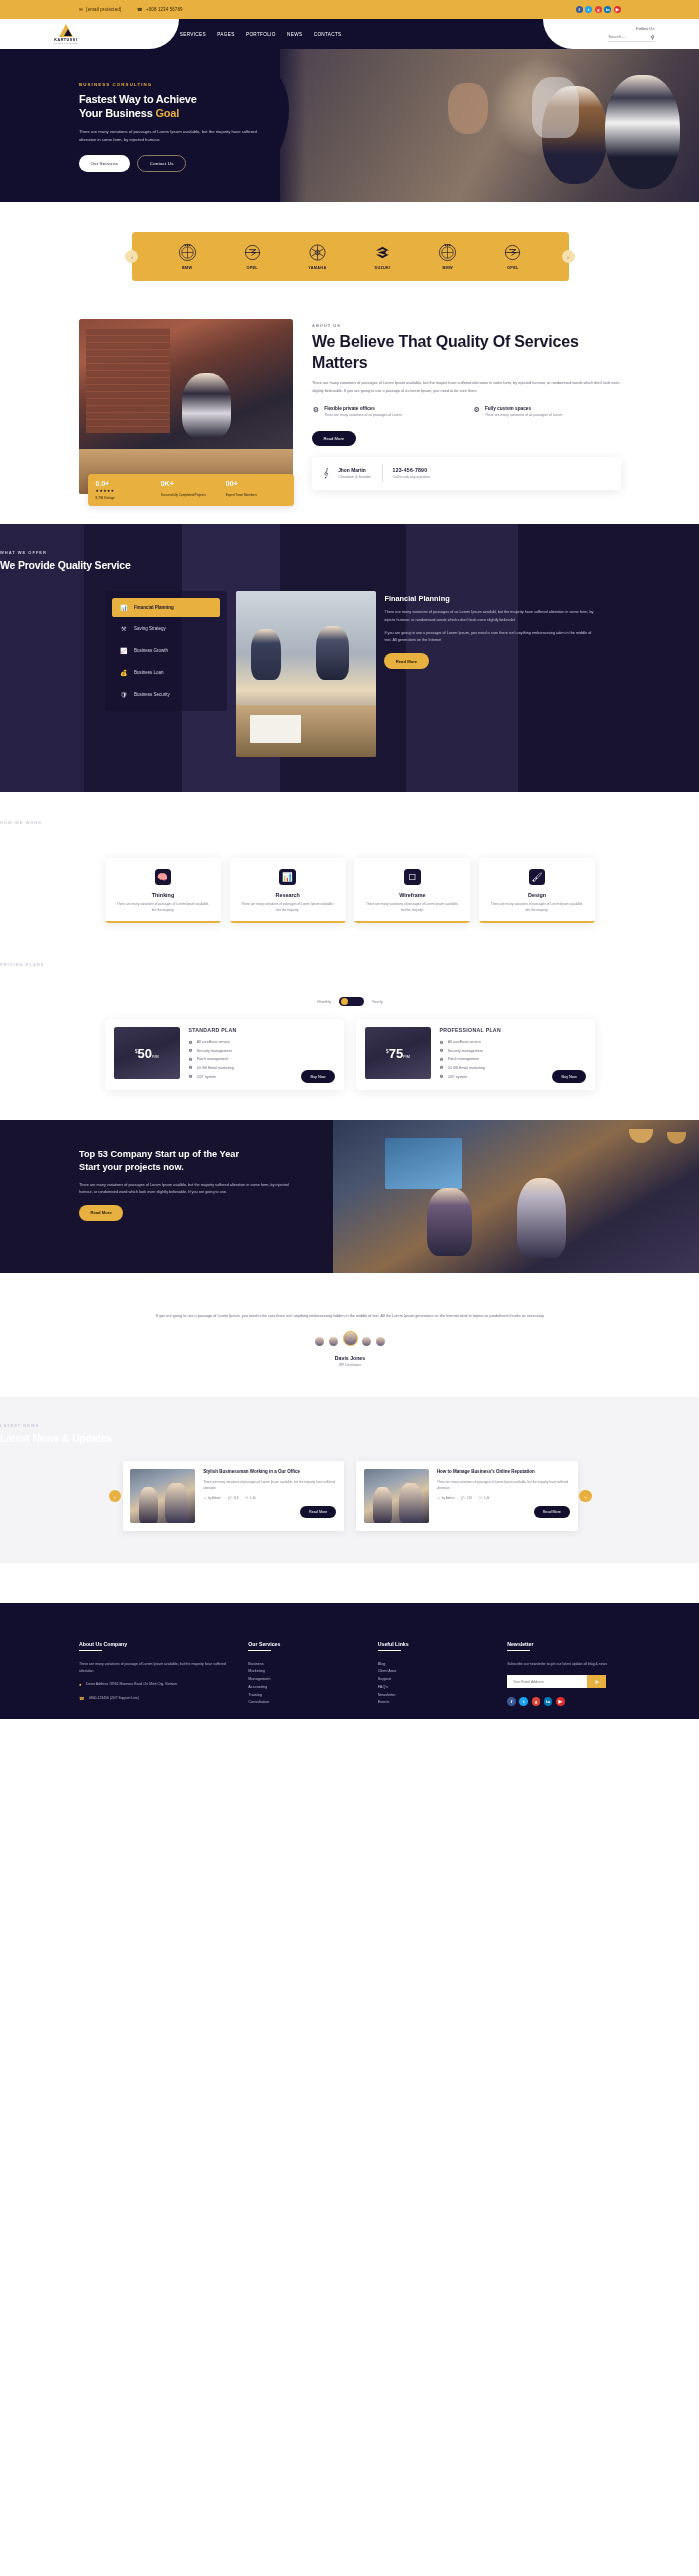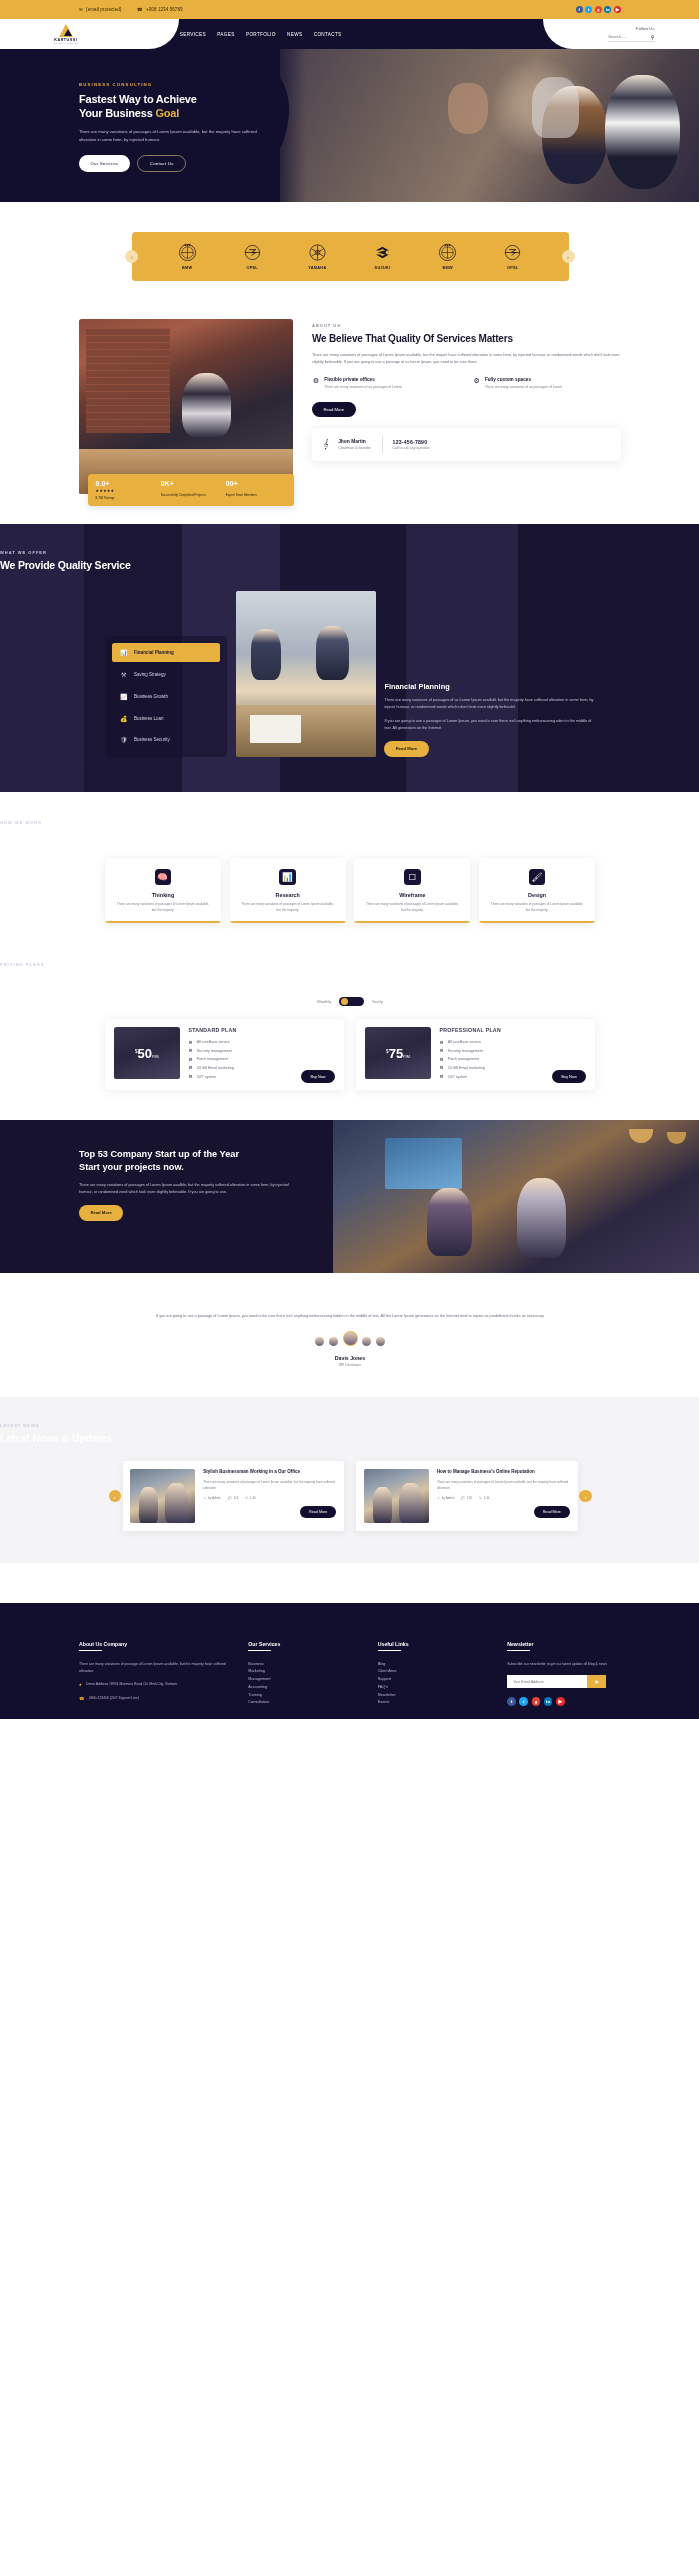--- a/index.html
+++ b/index.html
@@ -84,21 +84,21 @@
   .about-img:before{content:"";position:absolute;left:7px;top:8.7px;width:84px;height:105px;background:repeating-linear-gradient(0deg,#7d4435 0 6.1px,#96513e 6.1px 7px);opacity:.9;}
   .about-img:after{content:"";position:absolute;left:103px;top:54px;width:49px;height:65px;border-radius:44% 44% 30% 30%;background:linear-gradient(180deg,#f1dfcd 0%,#2f2b3d 32%,#d8d5dc 62%,#2a2739 100%);}
   .about-desk{position:absolute;left:0;bottom:0;width:214px;height:45px;background:linear-gradient(180deg,#c9a070,#8c6540);}
   .stats{position:absolute;left:8.7px;bottom:-12.2px;width:206px;background:#e8b03f;border-radius:3.5px;padding:6.1px 7.9px;display:flex;gap:5.2px;box-shadow:0 1.7px 7.9px rgba(0,0,0,.12);}
   .stat{flex:1;}
   .stat-num{font-size:7px;font-weight:bold;color:#fff;line-height:1;}
   .stat-stars{font-size:3.7px;color:#1b1630;margin-top:2.6px;letter-spacing:0.5px;}
   .stat-l1{font-size:3.1px;color:#2e2614;margin-top:2.2px;line-height:1.45;}
   .about-right{flex:1;padding-top:3.5px;}
   .eyebrow{font-size:4px;letter-spacing:1px;color:#8d8798;font-weight:600;text-transform:uppercase;}
-  .sec-title{font-size:10px;line-height:1.3;font-weight:bold;color:#1b1630;margin-top:4.4px;letter-spacing:-0.2px;}
+  .sec-title{font-size:16px;line-height:1.3;font-weight:bold;color:#1b1630;margin-top:4.4px;letter-spacing:-0.2px;}
   .about-p{font-size:3.8px;line-height:1.95;color:#6f6a7d;margin-top:7px;}
   .feat-row{display:flex;gap:12.2px;margin-top:10.5px;}
   .feat{flex:1;display:flex;gap:4.4px;}
   .feat-ico{width:7.9px;height:7.9px;flex:0 0 7.9px;color:#1b1630;font-size:7px;line-height:7.9px;text-align:center;}
   .feat-t{font-size:4.7px;font-weight:600;color:#1b1630;}
   .feat-d{font-size:3.4px;line-height:1.75;color:#85808f;margin-top:2.6px;}
   .btn-dark{background:#120e2e;color:#fff;padding:5.2px 11.4px;border-radius:17.5px;font-size:4.2px;display:inline-flex;margin-top:11.4px;}
   .author-card{margin-top:10.5px;background:#fff;border-radius:3.5px;box-shadow:0 1.7px 10.5px rgba(0,0,0,.09);padding:7.9px 10.5px;display:flex;align-items:center;gap:10.5px;}
   .sign{font-family:"DejaVu Serif",serif;font-style:italic;font-size:8.7px;color:#3a3450;transform:rotate(-8deg);}
   .auth-n{font-size:4.9px;font-weight:bold;color:#1b1630;}
@@ -108,21 +108,21 @@
   .phone-l{font-size:3.5px;color:#85808f;margin-top:1.7px;}
 
   
   .services{position:relative;background:#17132f;padding:26px 0 35px;overflow:hidden;}
   .services:before{content:"";position:absolute;inset:0;background:
     linear-gradient(90deg,rgba(40,34,70,.9) 0 12%,rgba(28,24,56,.6) 12% 26%,rgba(46,40,78,.85) 26% 40%,rgba(26,22,52,.7) 40% 58%,rgba(44,38,74,.8) 58% 74%,rgba(24,20,48,.8) 74% 100%);}
   .services > *{position:relative;z-index:2;}
   .sec-head{}
   .sec-head .eyebrow{color:#cfc9dd;}
   .sec-head .sec-title{color:#fff;font-size:10.5px;margin-top:4.4px;}
-  .srv-row{display:flex;gap:0;width:490px;margin:17.5px auto 0;align-items:flex-end;}
+  .srv-row{display:flex;gap:0;width:490px;margin:17.5px auto 0;align-items:flex-start;}
   .tabs{width:122px;background:rgba(20,16,44,.55);border-radius:3.5px;padding:7px;display:flex;flex-direction:column;gap:2.6px;}
   .tab{display:flex;align-items:center;gap:6.1px;padding:6.1px 7.9px;border-radius:2.6px;font-size:4.5px;color:#d9d4e4;cursor:pointer;}
   .tab.active{background:#e8b03f;color:#1b1630;font-weight:600;}
   .tab-ico{font-size:6.1px;width:7.9px;text-align:center;}
   .srv-img{width:140px;height:166px;margin:0 8.7px;border-radius:1.7px;background:linear-gradient(180deg,#cfd6dd 0%,#a9b2bd 38%,#e8d7b8 60%,#3c3a50 100%);position:relative;overflow:hidden;}
   .srv-img:before{content:"";position:absolute;left:15.7px;top:38px;width:30px;height:51px;border-radius:40% 40% 25% 25%;background:linear-gradient(180deg,#f0ddc7 0%,#39405a 28%,#2a2f45 100%);}
   .srv-img:after{content:"";position:absolute;left:80px;top:35px;width:33px;height:54px;border-radius:40% 40% 25% 25%;background:linear-gradient(180deg,#efdcc6 0%,#4b4f6a 26%,#1f2438 100%);}
   .srv-img .tbl{position:absolute;left:0;bottom:0;width:140px;height:52px;background:linear-gradient(180deg,#c6a87e,#7d6544);}
   .srv-img .chart{position:absolute;left:14px;bottom:14px;width:51px;height:28px;background:#f3f1ea;border-radius:0.9px;}
   .srv-body{flex:1;padding-top:3.5px;}

